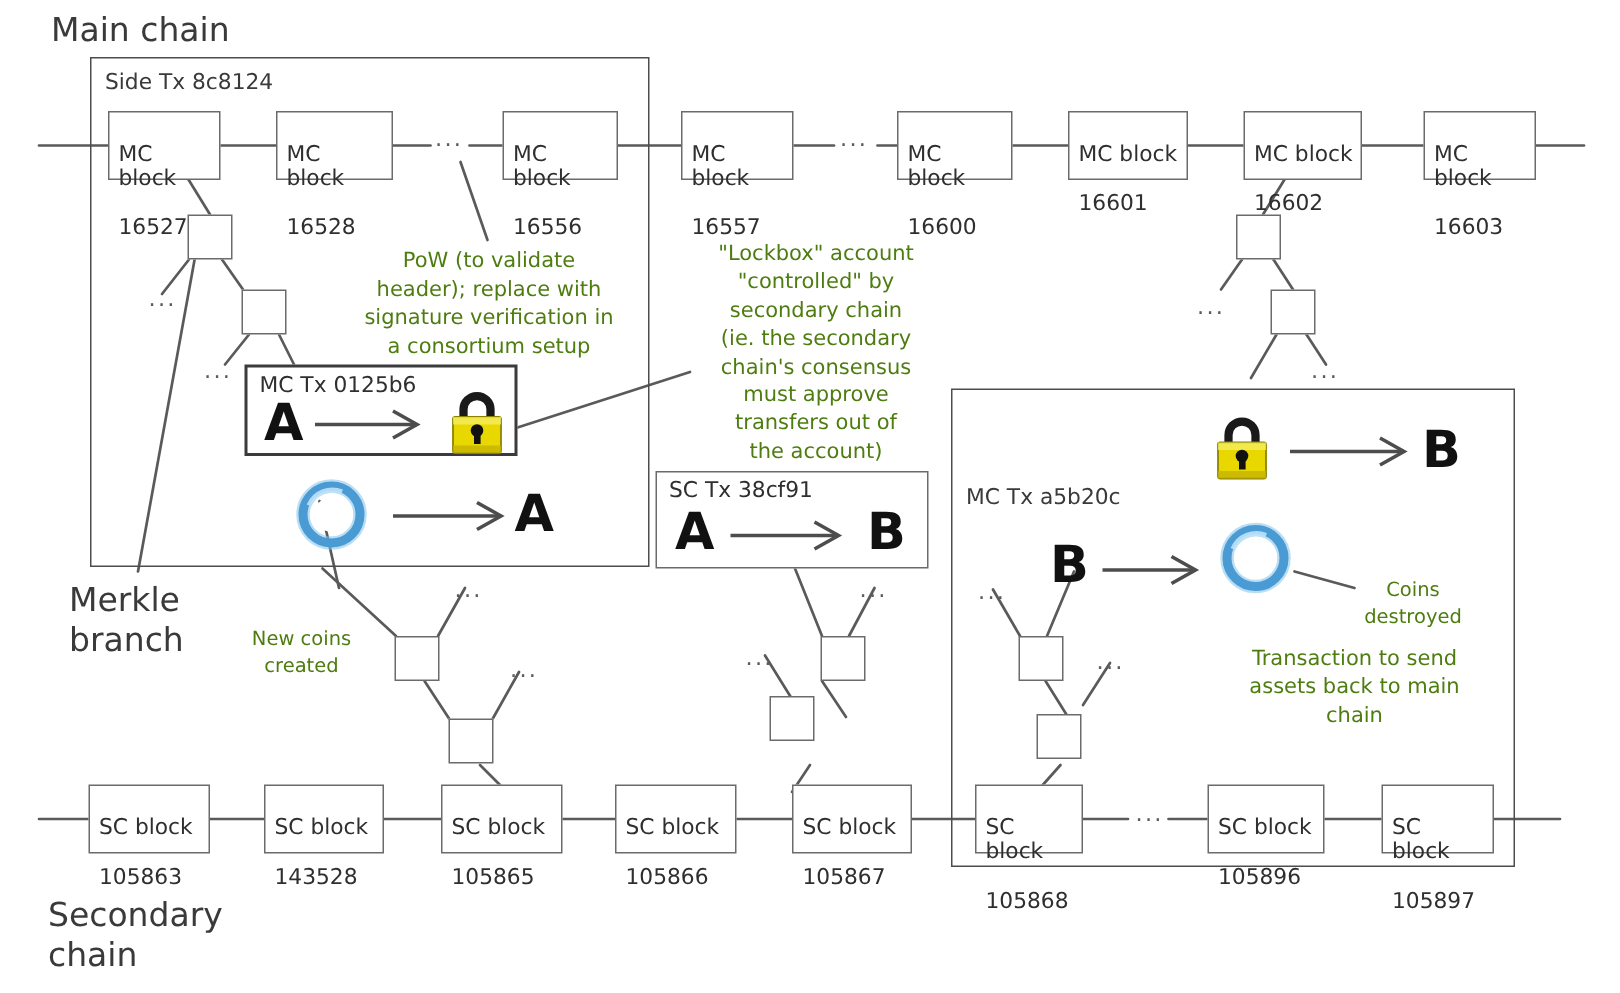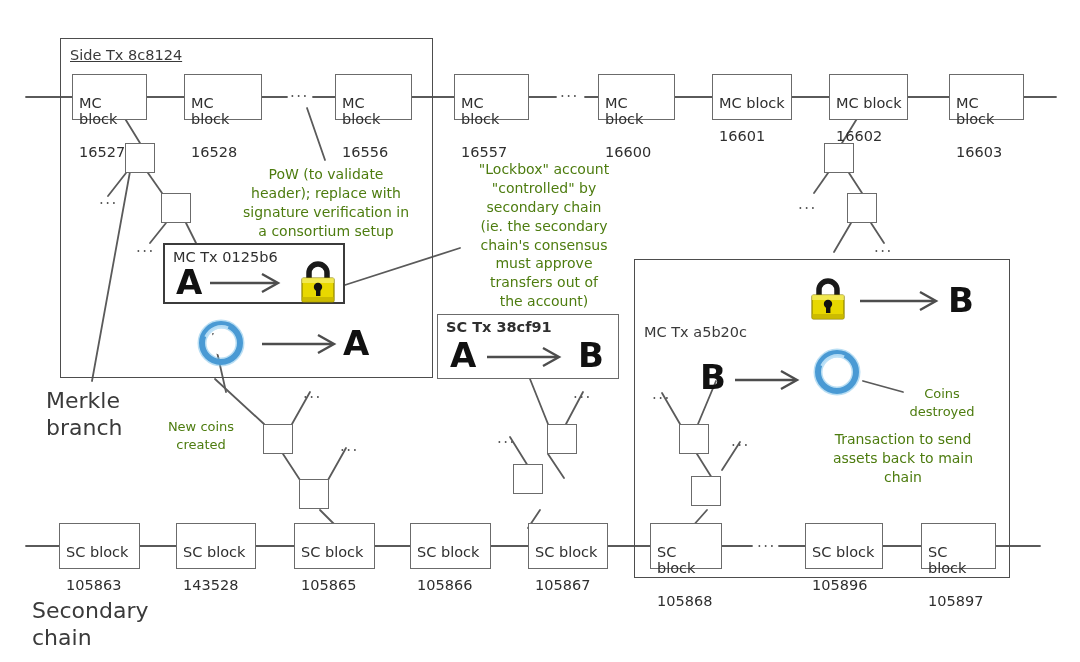--- a/index.html
+++ b/index.html
@@ -13,21 +13,21 @@
        box-sizing:border-box;padding:4px 5px 7px 6px;line-height:1.12;
        font-size:14.5px;color:#2f2f2f;white-space:pre-line;}
   .blk span{display:block;}
 
   
   .frame{position:absolute;border:1.8px solid #4d4d4d;background:transparent;box-sizing:border-box;}
   .frame-label{position:absolute;font-size:14.5px;color:#3a3a3a;white-space:nowrap;}
 
   
   .txbox{position:absolute;border:2px solid #3b3b3b;background:#fff;box-sizing:border-box;}
-  .txbox.thin{border:1.7px solid #6b6b6b;font-weight:bold;}
+  .txbox.thin{border:1.7px solid #6b6b6b;}
   .tx-label{position:absolute;left:8px;top:4px;font-size:14.5px;color:#2f2f2f;white-space:nowrap;}
   .tx-big{position:absolute;font-size:34px;font-weight:700;color:#111;
           font-family:"DejaVu Sans","Liberation Sans",sans-serif;line-height:1;}
 
   
   .note{position:absolute;font-size:14px;line-height:1.35;text-align:center;color:#4d7c0f;}
   .note.sm{font-size:13px;}
   .bigtitle{position:absolute;font-size:22px;color:#3a3a3a;line-height:1.22;}
   .ell{position:absolute;font-size:15px;color:#5b5b5b;letter-spacing:1.5px;}
 
@@ -103,31 +103,34 @@
       <line x1="540" y1="510" x2="528" y2="528"></line>
 
       <line x1="716" y1="381" x2="698" y2="424"></line>
       <line x1="662" y1="393" x2="680" y2="424"></line>
       <line x1="697" y1="454" x2="712" y2="478"></line>
       <line x1="740" y1="442" x2="722" y2="470"></line>
       <line x1="707" y1="510" x2="691" y2="528"></line>
     </g>
   </svg>
 
+  <div class="bigtitle" style="left:34px;top:8px;">
+    <span>Main chain</span>
+  </div>
   <div class="bigtitle" style="left:32px;top:598px;">
     <span>Secondary</span><br>
     <span>chain</span>
   </div>
   <div class="bigtitle" style="left:46px;top:388px;">
     <span>Merkle</span><br>
     <span>branch</span>
   </div>
 
   <div class="frame" style="left:60px;top:38px;width:373px;height:340px;"></div>
-  <div class="frame-label" style="left:70px;top:47px;text-decoration:underline;">Side Tx 8c8124</div>
+  <div class="frame-label" style="left:70px;top:47px;">Side Tx 8c8124</div>
 
   <div class="frame" style="left:634px;top:259px;width:376px;height:319px;"></div>
   <div class="frame-label" style="left:644px;top:284px;margin-top:40px;">MC Tx a5b20c</div>
 
   <div class="blk" style="left:72px;top:74px;width:75px;height:46px;">
     <span>MC block</span>
     <span>16527</span>
   </div>
   <div class="blk" style="left:184px;top:74px;width:78px;height:46px;">
     <span>MC block</span>

